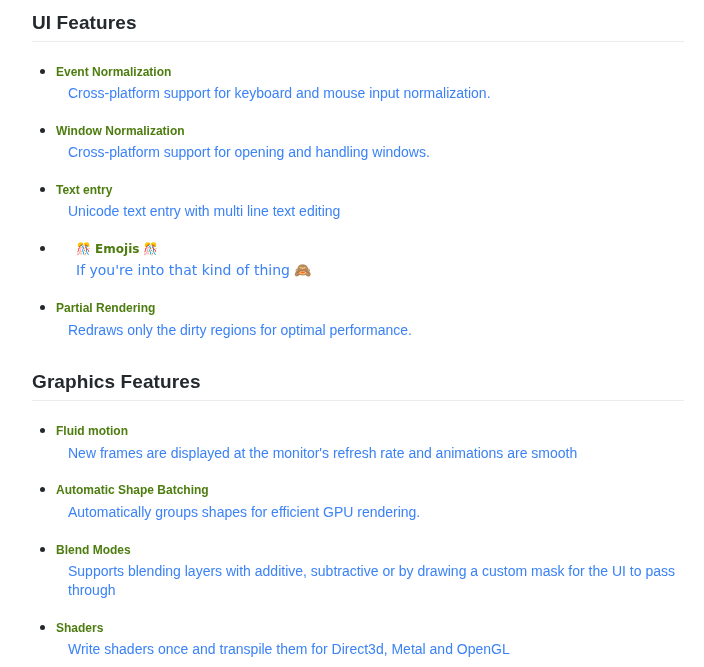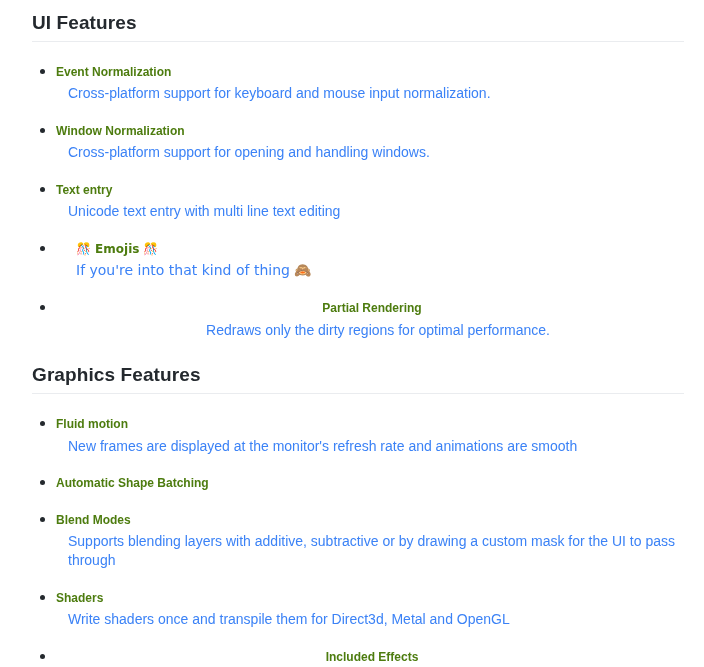--- a/index.html
+++ b/index.html
@@ -38,22 +38,21 @@
     list-style: disc;
     margin: 0;
     padding: 14px 0 2px 28px;
   }
   ul.feature-list li {
     margin: 0 0 16px 0;
     padding: 0;
     line-height: 1.35;
   }
   ul.feature-list li:last-child {
-    margin-bottom: 4px;
-    text-align: center;
+    margin-bottom: 11px;
   }
   .item-title {
     font-size: 12px;
     font-weight: bold;
     color: #4d7c0f;
     display: block;
   }
   .item-desc {
     font-size: 14px;
     font-weight: normal;
@@ -100,20 +99,21 @@
 
   <section class="section-two">
     <h2 class="section-title">Graphics Features</h2>
     <ul class="feature-list">
       <li>
         <span class="item-title">Fluid motion</span>
         <span class="item-desc">New frames are displayed at the monitor's refresh rate and animations are smooth</span>
       </li>
       <li>
         <span class="item-title">Automatic Shape Batching</span>
+        <span class="item-desc">Automatically groups shapes for efficient GPU rendering.</span>
       </li>
       <li>
         <span class="item-title">Blend Modes</span>
         <span class="item-desc">Supports blending layers with additive, subtractive or by drawing a custom mask for the UI to pass through</span>
       </li>
       <li>
         <span class="item-title">Shaders</span>
         <span class="item-desc">Write shaders once and transpile them for Direct3d, Metal and OpenGL</span>
       </li>
       <li>

